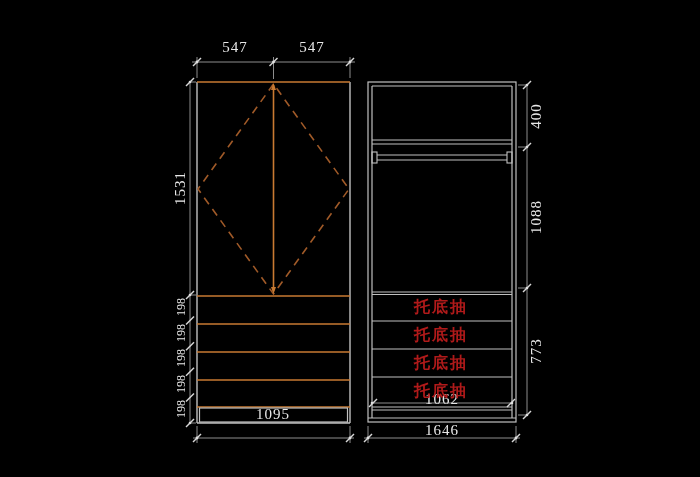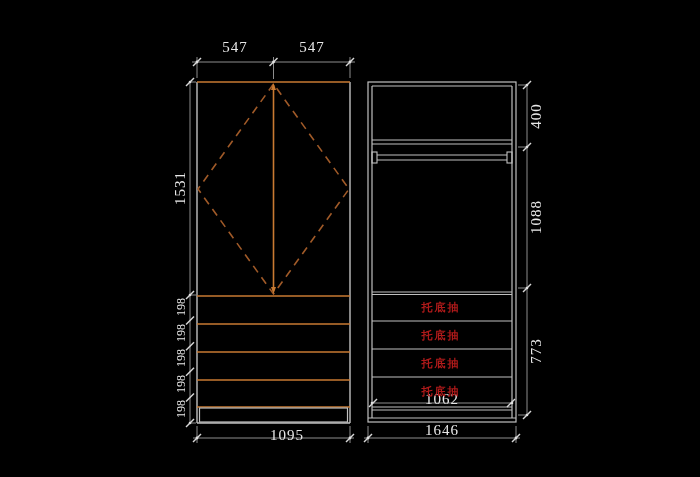--- a/index.html
+++ b/index.html
@@ -8,21 +8,21 @@
     font-family:"Liberation Serif","DejaVu Serif",serif;
   }
   .canvas svg{position:absolute;left:0;top:0;}
   .dim{
     position:absolute;color:#e8e8e8;font-size:15px;line-height:1;white-space:nowrap;
     transform:translate(-50%,-50%);letter-spacing:1px;
   }
   .dim.rot{transform:translate(-50%,-50%) rotate(-90deg);}
   .dim.small{font-size:12px;letter-spacing:0;}
   .drawer-label{
-    position:absolute;color:#b01a1a;font-size:11px;line-height:1;white-space:nowrap;
+    position:absolute;color:#b01a1a;font-size:16px;line-height:1;white-space:nowrap;
     transform:translate(-50%,-50%);letter-spacing:2px;
     font-family:"DejaVu Sans","Liberation Sans",sans-serif;font-weight:bold;
   }
 </style>
 </head>
 <body>
 
 <div class="canvas">
 
   <svg width="700" height="477" viewBox="0 0 700 477">
@@ -155,21 +155,21 @@
   </svg>
 
   <div class="dim" style="left:235px;top:47px;">547</div>
   <div class="dim" style="left:312px;top:47px;">547</div>
   <div class="dim rot" style="left:180px;top:188px;">1531</div>
   <div class="dim rot small" style="left:181px;top:307px;">198</div>
   <div class="dim rot small" style="left:181px;top:332.5px;">198</div>
   <div class="dim rot small" style="left:181px;top:358px;">198</div>
   <div class="dim rot small" style="left:181px;top:383.5px;">198</div>
   <div class="dim rot small" style="left:181px;top:409px;">198</div>
-  <div class="dim" style="left:273px;top:435px;margin-left:14px;">1095</div>
+  <div class="dim" style="left:273px;top:414px;">1095</div>
 
   <div class="dim rot" style="left:536px;top:116px;">400</div>
   <div class="dim rot" style="left:536px;top:217px;">1088</div>
   <div class="dim rot" style="left:536px;top:351px;">773</div>
   <div class="dim" style="left:442px;top:399px;">1062</div>
   <div class="dim" style="left:442px;top:430px;">1646</div>
 
   <div class="drawer-label" style="left:441px;top:307px;">托底抽</div>
   <div class="drawer-label" style="left:441px;top:335px;">托底抽</div>
   <div class="drawer-label" style="left:441px;top:363px;">托底抽</div>

